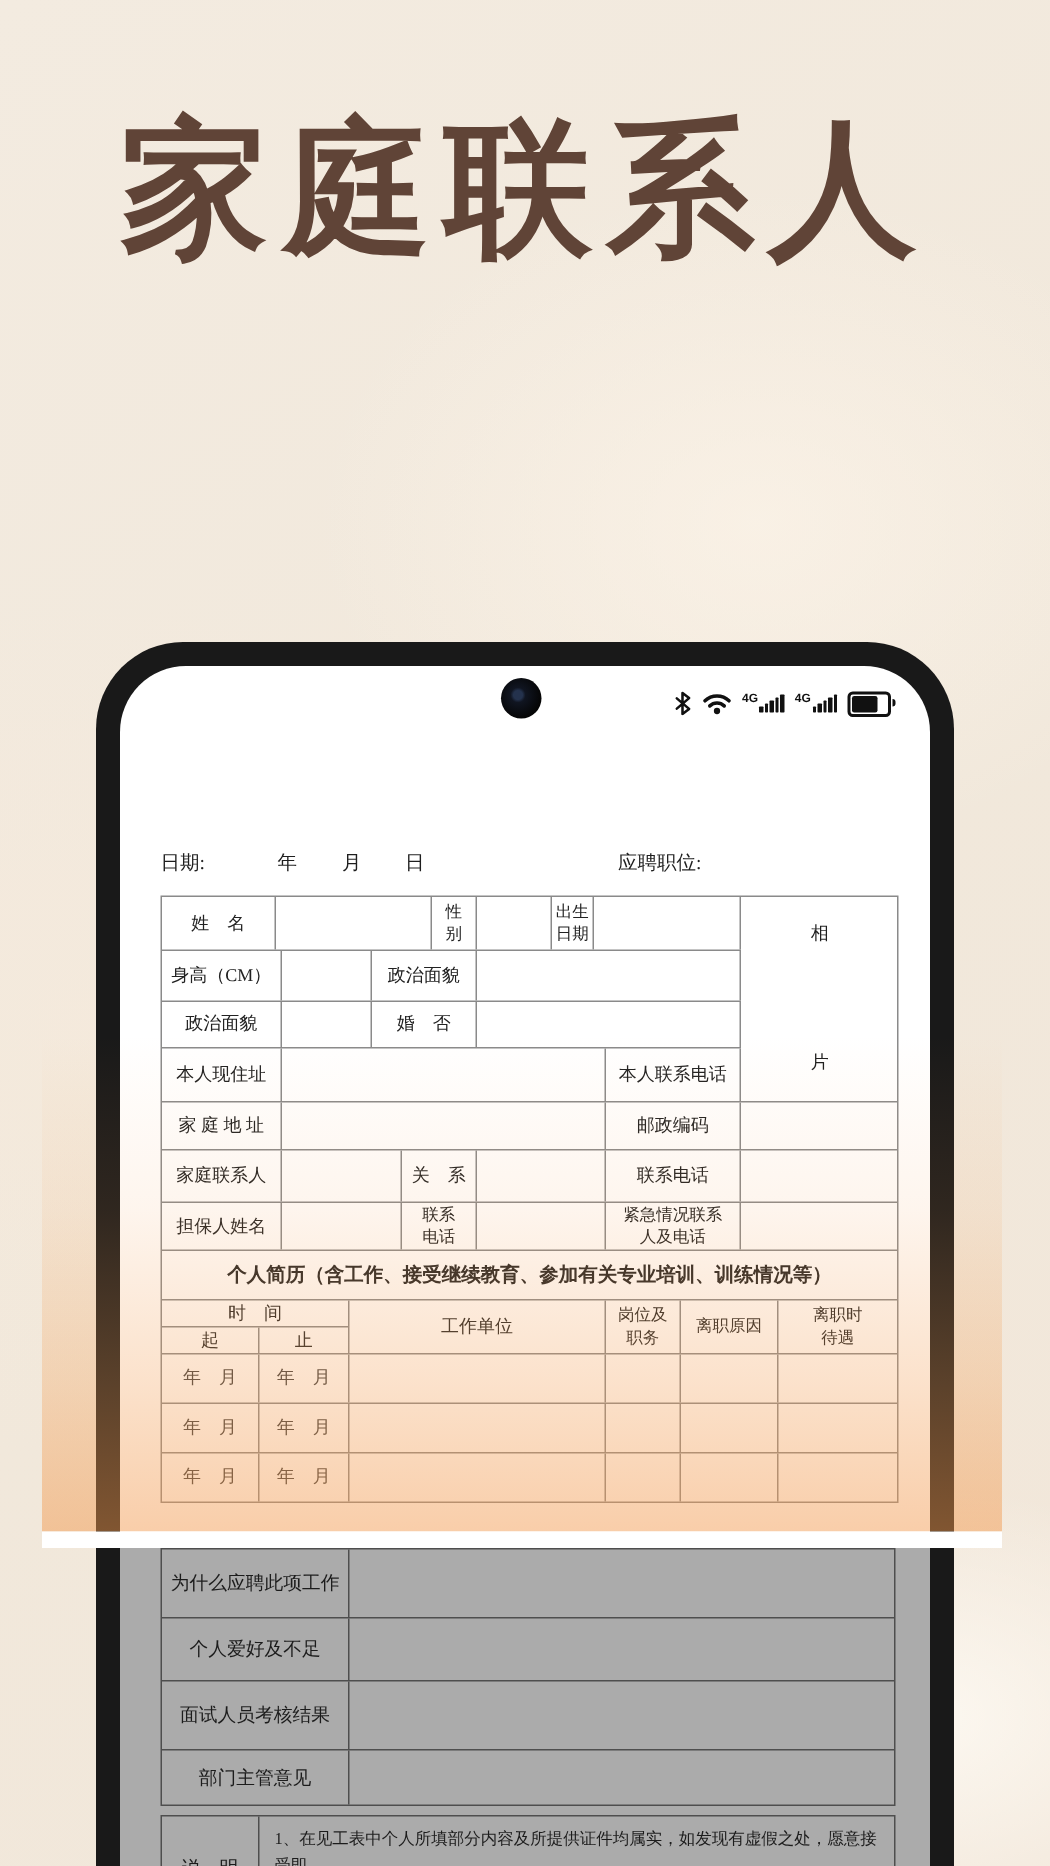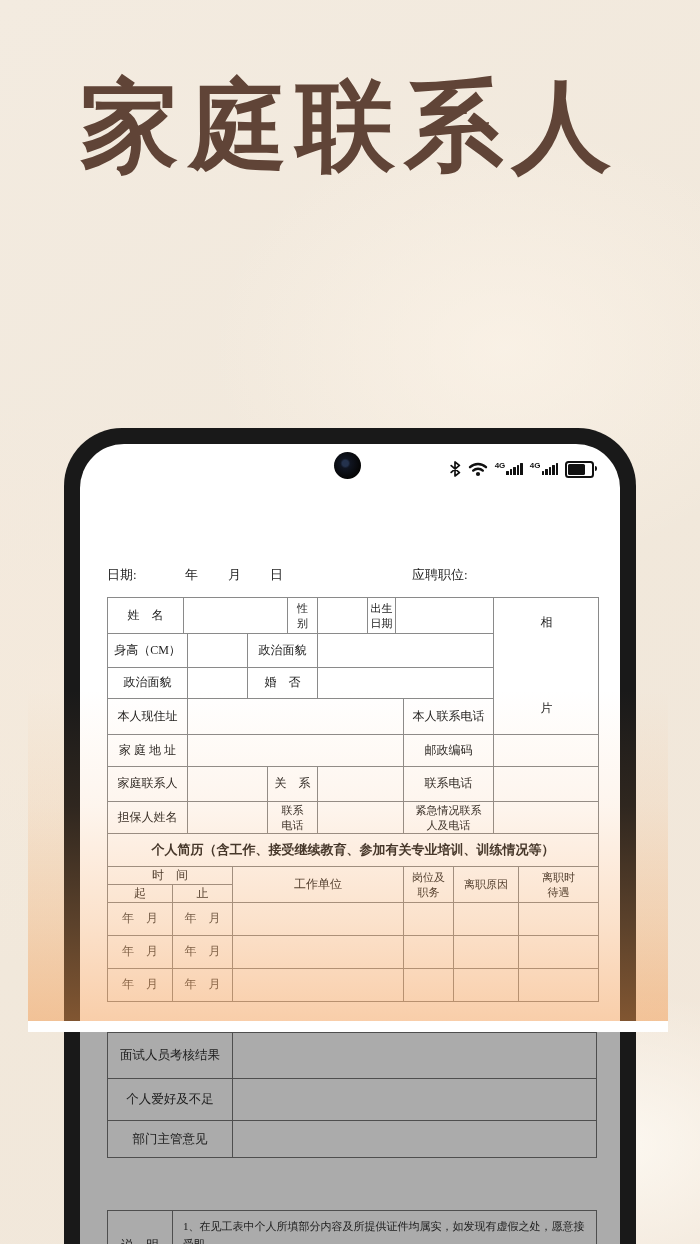--- a/index.html
+++ b/index.html
@@ -244,25 +244,29 @@
             <div class="cell" style="width:50px"></div>
             <div class="cell" style="width:65px"></div>
             <div class="cell last" style="width:79px"></div>
           </div>
         </div>
       </div>
 
       <div class="greysec">
         <div class="gtable">
           <div class="grow" style="height:45px">
-            <div class="gcell glabel">面试人员考核结果</div>
+            <div class="gcell glabel">为什么应聘此项工作</div>
             <div class="gcell gval"></div>
           </div>
           <div class="grow" style="height:41px">
             <div class="gcell glabel">个人爱好及不足</div>
+            <div class="gcell gval"></div>
+          </div>
+          <div class="grow" style="height:45px">
+            <div class="gcell glabel">面试人员考核结果</div>
             <div class="gcell gval"></div>
           </div>
           <div class="grow" style="height:36px">
             <div class="gcell glabel">部门主管意见</div>
             <div class="gcell gval"></div>
           </div>
         </div>
         <div class="ntable">
           <div class="nlabel">说　明</div>
           <div class="ntext">1、在见工表中个人所填部分内容及所提供证件均属实，如发现有虚假之处，愿意接受即

